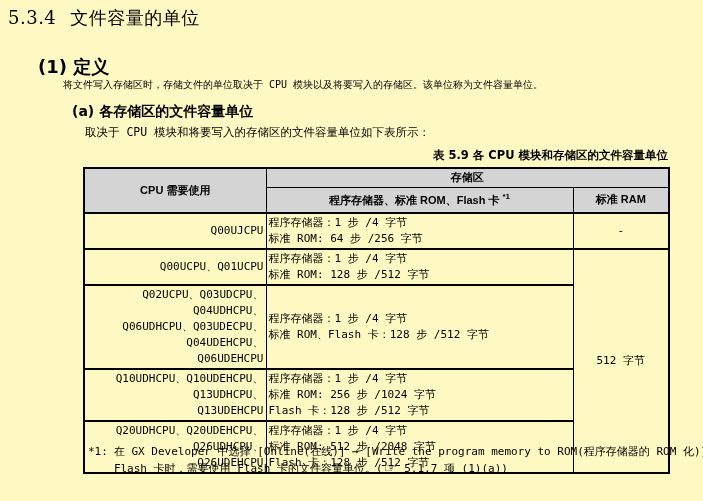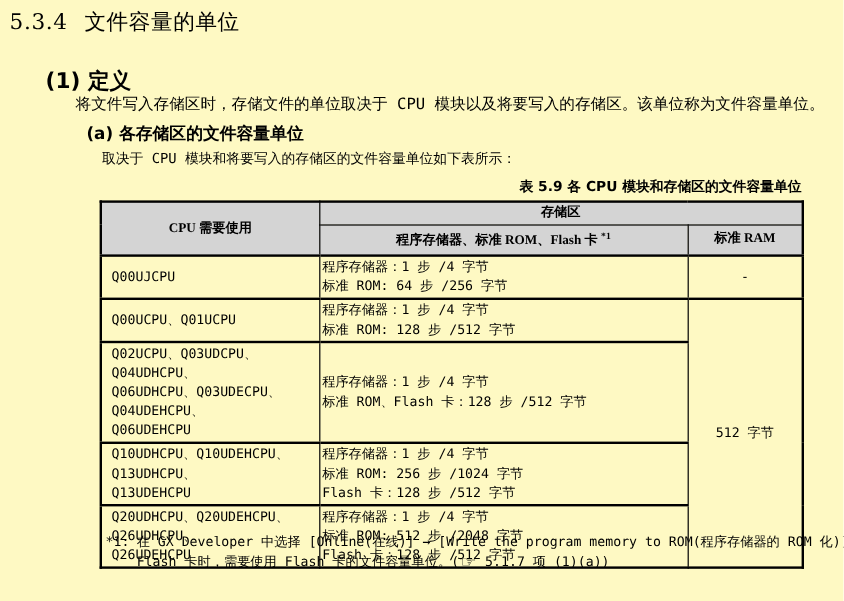--- a/index.html
+++ b/index.html
@@ -27,21 +27,21 @@
     position: absolute;
     left: 38px; top: 55px;
     font-family: "DejaVu Sans", "Liberation Sans", sans-serif;
     font-weight: bold;
     font-size: 18px;
     white-space: nowrap;
   }
   .def-body {
     position: absolute;
     left: 63px; top: 78px;
-    font-size: 13px;
+    font-size: 10px;
     white-space: nowrap;
   }
   .sub-heading {
     position: absolute;
     left: 56px; top: 103px;
     font-family: "DejaVu Sans", "Liberation Sans", sans-serif;
     font-weight: bold;
     font-size: 14px;
     white-space: nowrap;
     margin-left: 16px;
@@ -72,29 +72,29 @@
     font-size: 11px;
   }
   .cap-table th, .cap-table td {
     border: 1px solid #000;
     vertical-align: middle;
     line-height: 1.45;
     padding: 1px 2px;
   }
   .cap-table th {
     background: #d4d4d4;
-    font-family: Liberation Serif, serif;
+    font-family: Liberation Sans, sans-serif;
     font-weight: bold;
     font-size: 11px;
     text-align: center;
   }
   .cap-table sup { font-size: 8px; vertical-align: super; }
   .cap-table tr.data > td { border-top-width: 2px; }
   .cell-cpu {
-    text-align: left;
+    text-align: right;
     padding-left: 8px !important;
     white-space: pre-line;
   }
   .cell-cap {
     text-align: left;
     white-space: pre-line;
   }
   .cell-ram { text-align: center; }
   .footnote {
     position: absolute;

